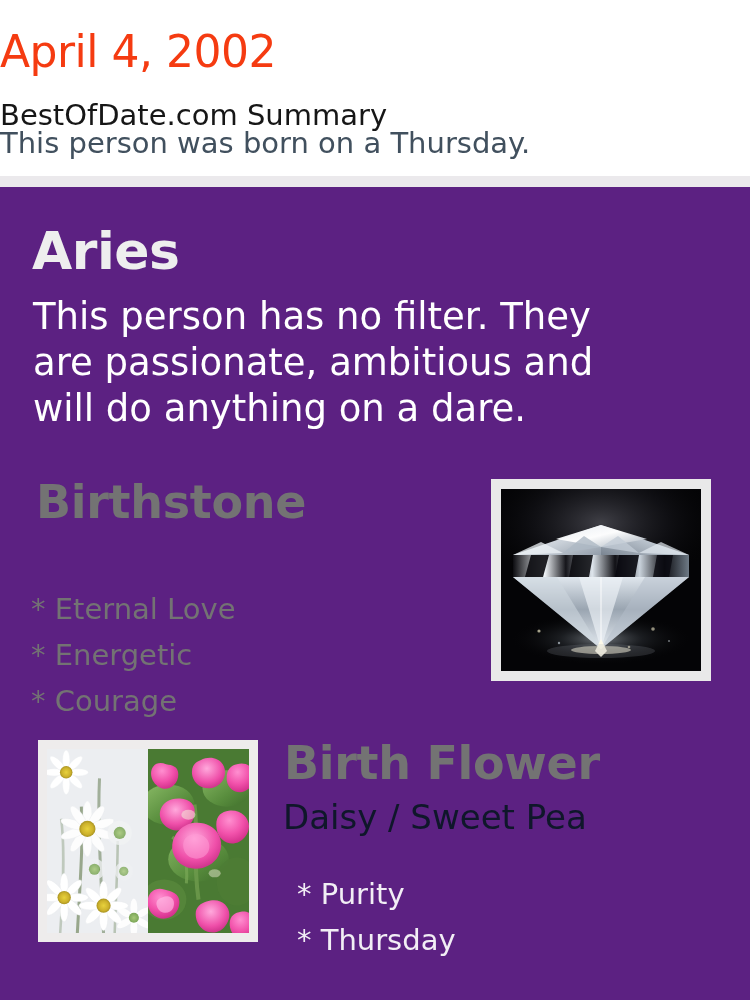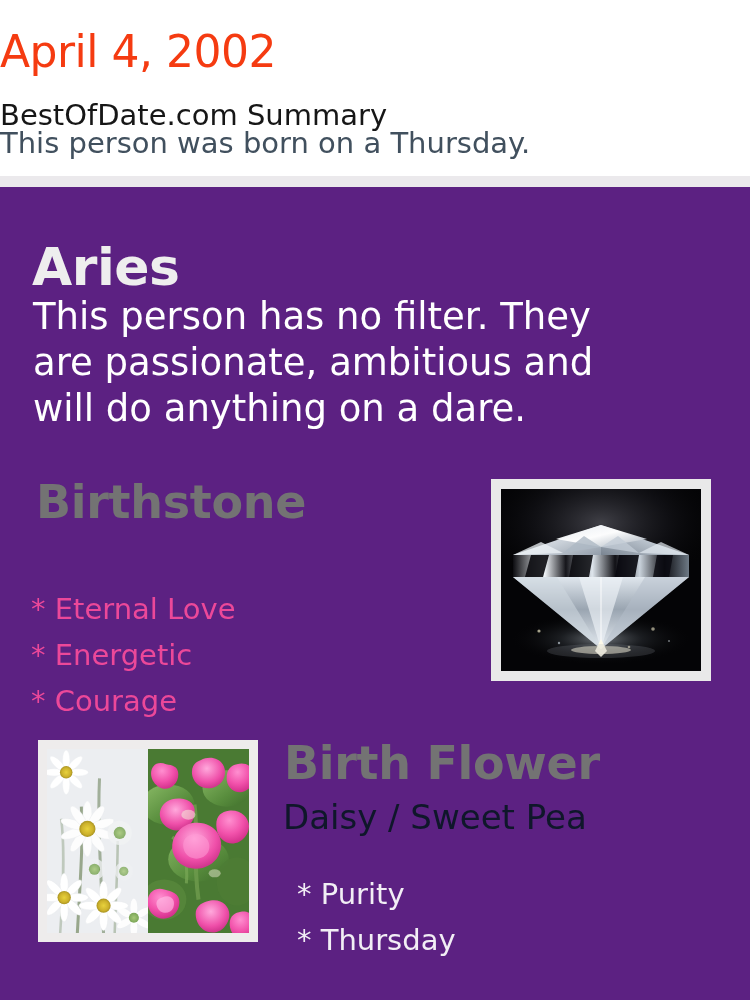--- a/index.html
+++ b/index.html
@@ -80,21 +80,21 @@
     top: 187px;
     width: 750px;
     height: 813px;
     background: #5C2182;
   }
 
   
   .zodiac-title {
     position: absolute;
     left: 32px;
-    top: 236px;
+    top: 220px;
     font-size: 52px;
     font-weight: bold;
     color: #eeeeee;
     line-height: 62px;
     letter-spacing: -0.5px;
     white-space: nowrap;
   }
   .zodiac-desc {
     position: absolute;
     left: 33px;
@@ -132,21 +132,21 @@
     position: absolute;
     left: 31px;
     top: 586px;
     margin: 0;
     padding: 0;
     list-style: none;
   }
   .stone-list li {
     font-size: 29px;
     font-weight: 400;
-    color: #ec4899;
+    color: #737373;
     line-height: 46px;
     white-space: nowrap;
   }
 
   
   .diamond-frame {
     position: absolute;
     left: 491px;
     top: 479px;
     width: 220px;

